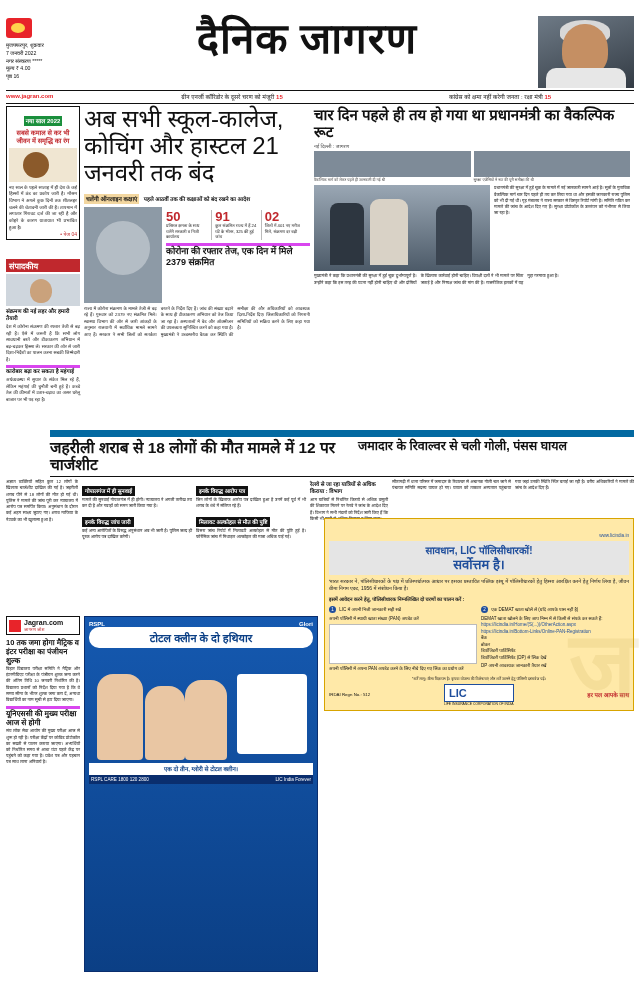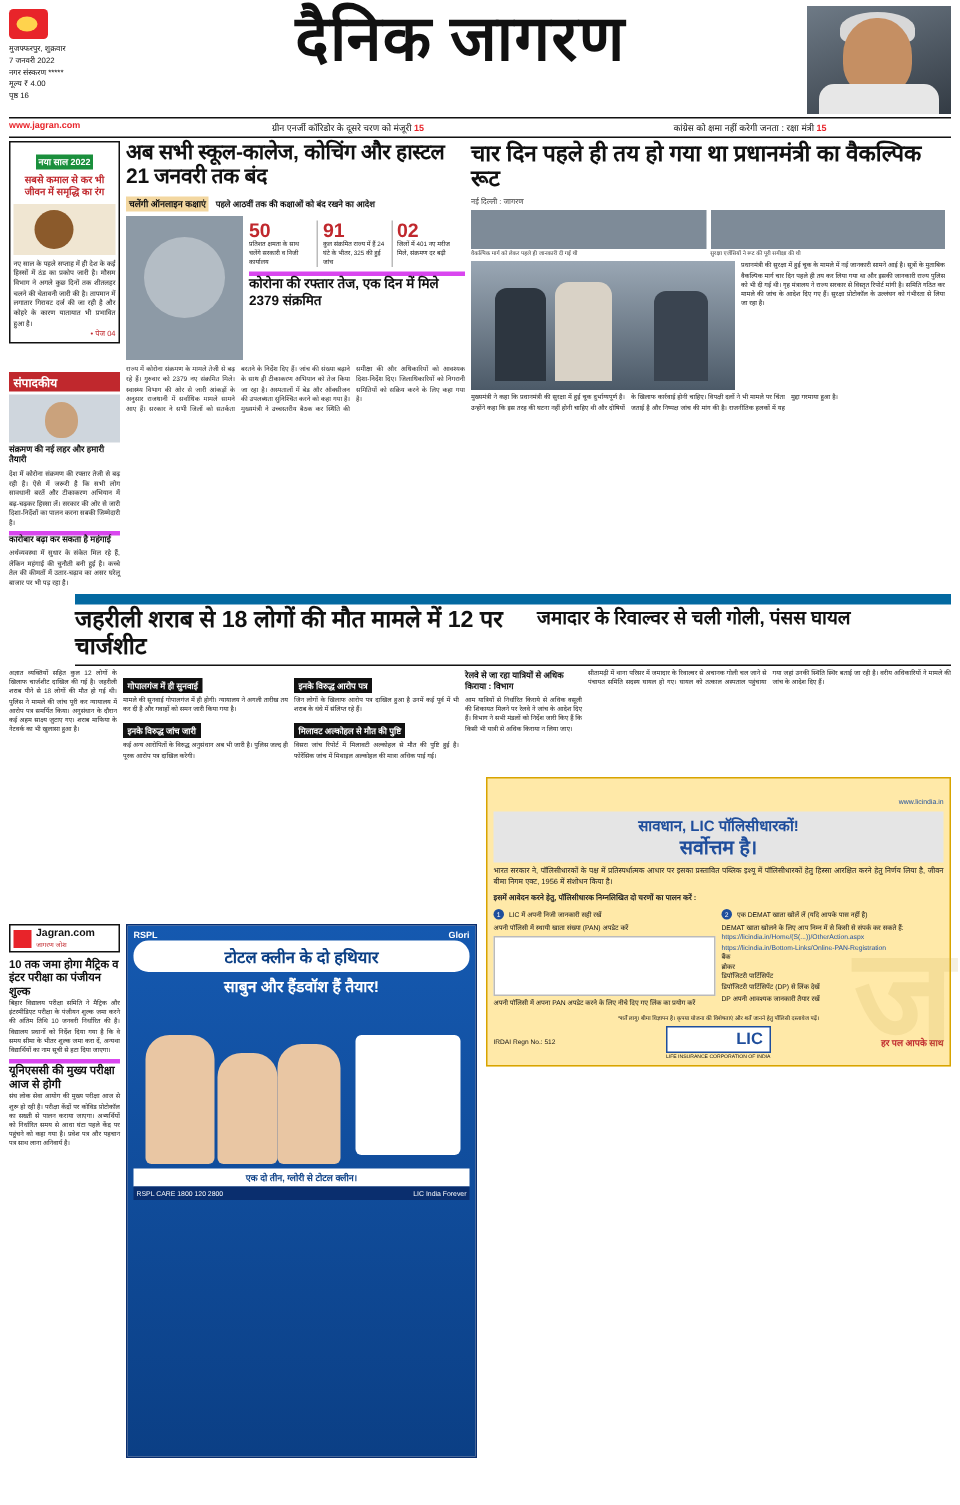--- a/index.html
+++ b/index.html
@@ -4,21 +4,21 @@
 <style>
   * { box-sizing: border-box; }
   html, body { margin:0; padding:0; }
   body {
     width: 640px; height: 1003px;
     background: #ffffff;
     font-family: "Liberation Sans", sans-serif;
     color: #111;
     overflow: hidden;
   }
-  .page { width:640px; height:777px; position:relative; padding:4px 6px; }
+  .page { width:640px; height:777px; position:relative; padding:16px 6px; }
 
   
   .masthead { display:flex; align-items:flex-start; border-bottom:1px solid #111; padding-bottom:2px; }
   .mh-left { width:70px; font-size:5.2px; line-height:1.5; color:#111; padding-top:2px; }
   .mh-logo { width:26px; height:22px; margin-bottom:2px; position:relative; }
   .mh-logo .sun { position:absolute; left:0; top:0; width:26px; height:20px; background:#e8242a; border-radius:3px; }
   .mh-logo .sun:after{ content:""; position:absolute; left:5px; top:5px; width:14px; height:10px; background:#ffd34d; border-radius:50%;}
   .mh-center { flex:1; text-align:center; }
   .mh-title { font-family:"Liberation Serif", serif; font-weight:bold; font-size:42px; letter-spacing:1px; line-height:1; margin-top:2px; }
   .mh-right { width:96px; height:72px; background:linear-gradient(160deg,#6e7a86,#333b44); position:relative; overflow:hidden;}
@@ -48,21 +48,21 @@
   .more { font-size:5px; color:#c0282d; text-align:right; }
 
   .sampadkiya { margin-top:19px; }
   .sec-head { background:#c0282d; color:#fff; font-size:8px; font-weight:bold; padding:1px 3px; }
   .edit-img { height:32px; background:#cfd6dd; margin:2px 0; position:relative;}
   .edit-img .h { position:absolute; left:24px; top:5px; width:22px; height:24px; border-radius:50% 50% 45% 45%; background:#caa27c;}
   .minihead { font-size:5.6px; font-weight:bold; line-height:1.25; margin:2px 0; }
   .minitxt { font-size:4.5px; line-height:1.45; text-align:justify; color:#222; }
 
   
-  .lead-h { font-size:14px; font-weight:bold; line-height:1.12; letter-spacing:-0.2px; }
+  .lead-h { font-size:24px; font-weight:normal; line-height:1.12; letter-spacing:-0.2px; }
   .lead-sub { font-size:6px; background:#f3d7a0; padding:1px 2px; display:inline-block; font-weight:bold; margin:3px 0; }
   .lead-sub2 { font-size:5.6px; font-weight:bold; }
   .photo { background:#8d9aa6; position:relative; overflow:hidden; }
   .photo .blob { position:absolute; background:rgba(255,255,255,.35); border-radius:50%; }
   .numrow { display:flex; gap:3px; margin:3px 0; }
   .numcell { flex:1; border-right:1px solid #bbb; padding-right:3px; }
   .numcell:last-child{ border-right:none; }
   .bignum { font-size:13px; font-weight:bold; color:#c0282d; line-height:1; }
   .numtxt { font-size:4.2px; line-height:1.4; color:#222; }
   .sub-h { font-size:9px; font-weight:bold; line-height:1.2; margin:3px 0 2px; }
@@ -309,21 +309,21 @@
         <div>बैंक</div>
         <div>ब्रोकर</div>
         <div>डिपॉजिटरी पार्टिसिपेंट</div>
         <div>डिपॉजिटरी पार्टिसिपेंट (DP) से लिंक देखें</div>
         <div style="margin-top:2px;">DP अपनी आवश्यक जानकारी तैयार रखें</div>
       </div>
     </div>
     <div style="font-size:3.8px; text-align:center; margin-top:3px;">*शर्तें लागू। बीमा विज्ञापन है। कृपया योजना की विशेषताएं और शर्तें जानने हेतु पॉलिसी दस्तावेज पढ़ें।</div>
     <div class="lic-foot">
       <div style="font-size:4.4px;">IRDAI Regn No.: 512</div>
-      <div style="text-align:right;">
+      <div style="text-align:left;">
         <div class="lic-logo">LIC</div>
         <div style="font-size:3.4px;">LIFE INSURANCE CORPORATION OF INDIA</div>
       </div>
       <div style="font-size:6px; color:#c0282d; font-weight:bold;">हर पल आपके साथ</div>
     </div>
   </div>
 
   <div style="position:absolute; left:6px; top:616px; width:74px;">
     <div class="jagran-box">
       <div class="jag-logo">
@@ -339,21 +339,20 @@
     <div class="small-h rule-t">यूनिएससी की मुख्य परीक्षा आज से होगी</div>
     <div class="tiny">संघ लोक सेवा आयोग की मुख्य परीक्षा आज से शुरू हो रही है। परीक्षा केंद्रों पर कोविड प्रोटोकॉल का सख्ती से पालन कराया जाएगा। अभ्यर्थियों को निर्धारित समय से आधा घंटा पहले केंद्र पर पहुंचने को कहा गया है। प्रवेश पत्र और पहचान पत्र साथ लाना अनिवार्य है।</div>
   </div>
 
   <div style="position:absolute; left:84px; top:616px; width:234px; height:356px;" class="ad">
     <div style="display:flex; justify-content:space-between; font-size:6px; font-weight:bold;">
       <span>RSPL</span>
       <span>Glori</span>
     </div>
     <div class="ad-h">टोटल क्लीन के दो हथियार</div>
-    <div class="ad-h2">साबुन और हैंडवॉश हैं तैयार!</div>
     <div class="ad-fam">
       <div class="f" style="left:8px; width:46px; height:86px;"></div>
       <div class="f" style="left:56px; width:40px; height:74px;"></div>
       <div class="f" style="left:96px; width:42px; height:80px;"></div>
       <div class="ad-pack"></div>
     </div>
     <div class="ad-foot">एक दो तीन, ग्लोरी से टोटल क्लीन।</div>
     <div class="ad-strip">
       <span>RSPL CARE 1800 120 2800</span>
       <span>LIC India Forever</span>

